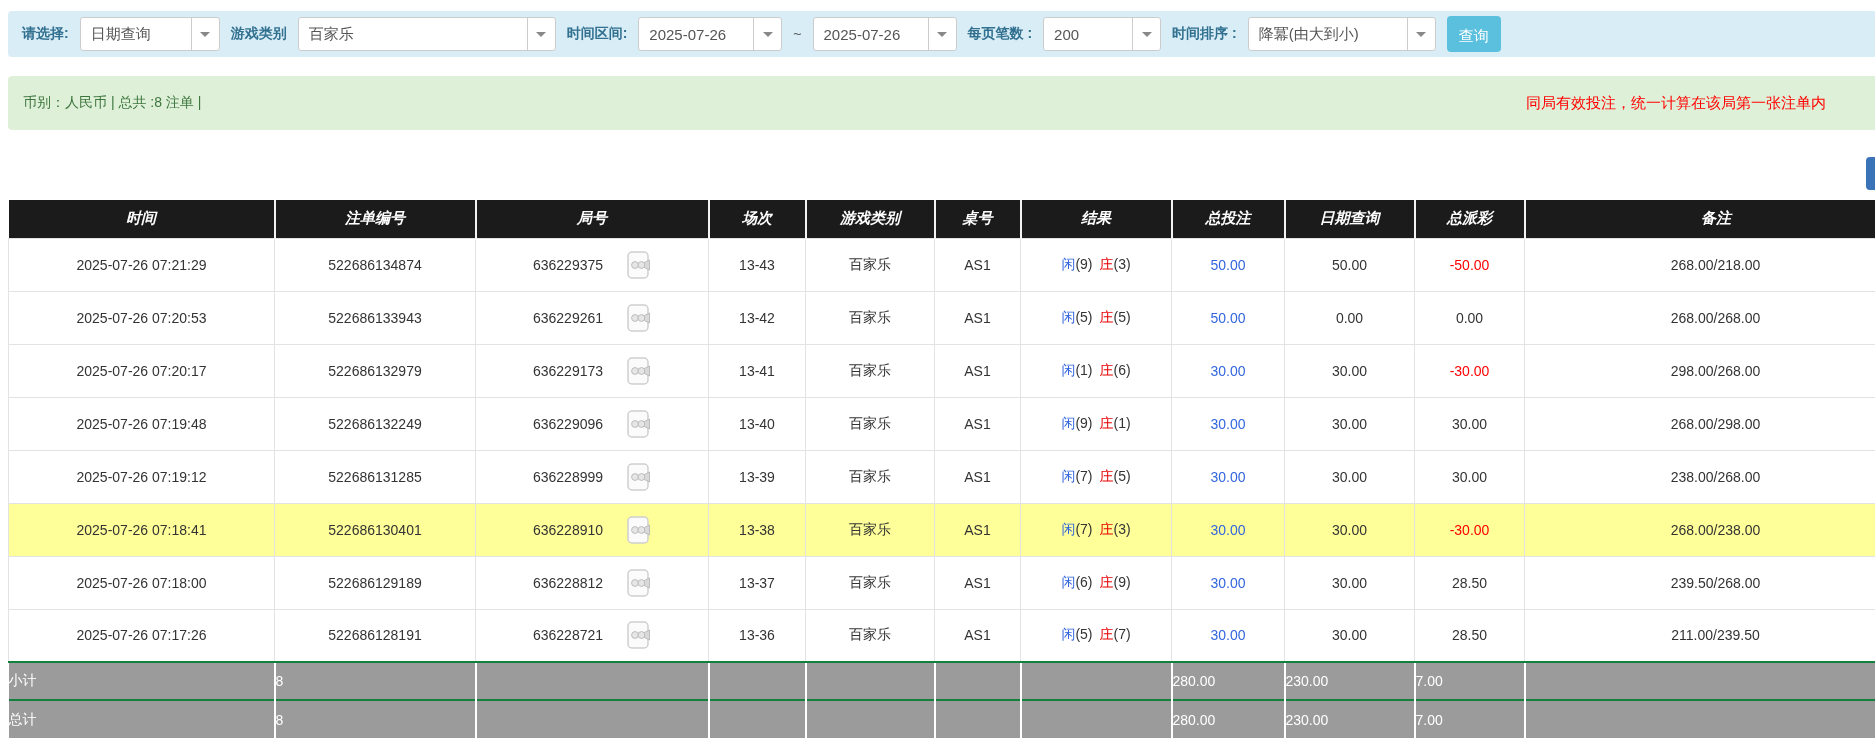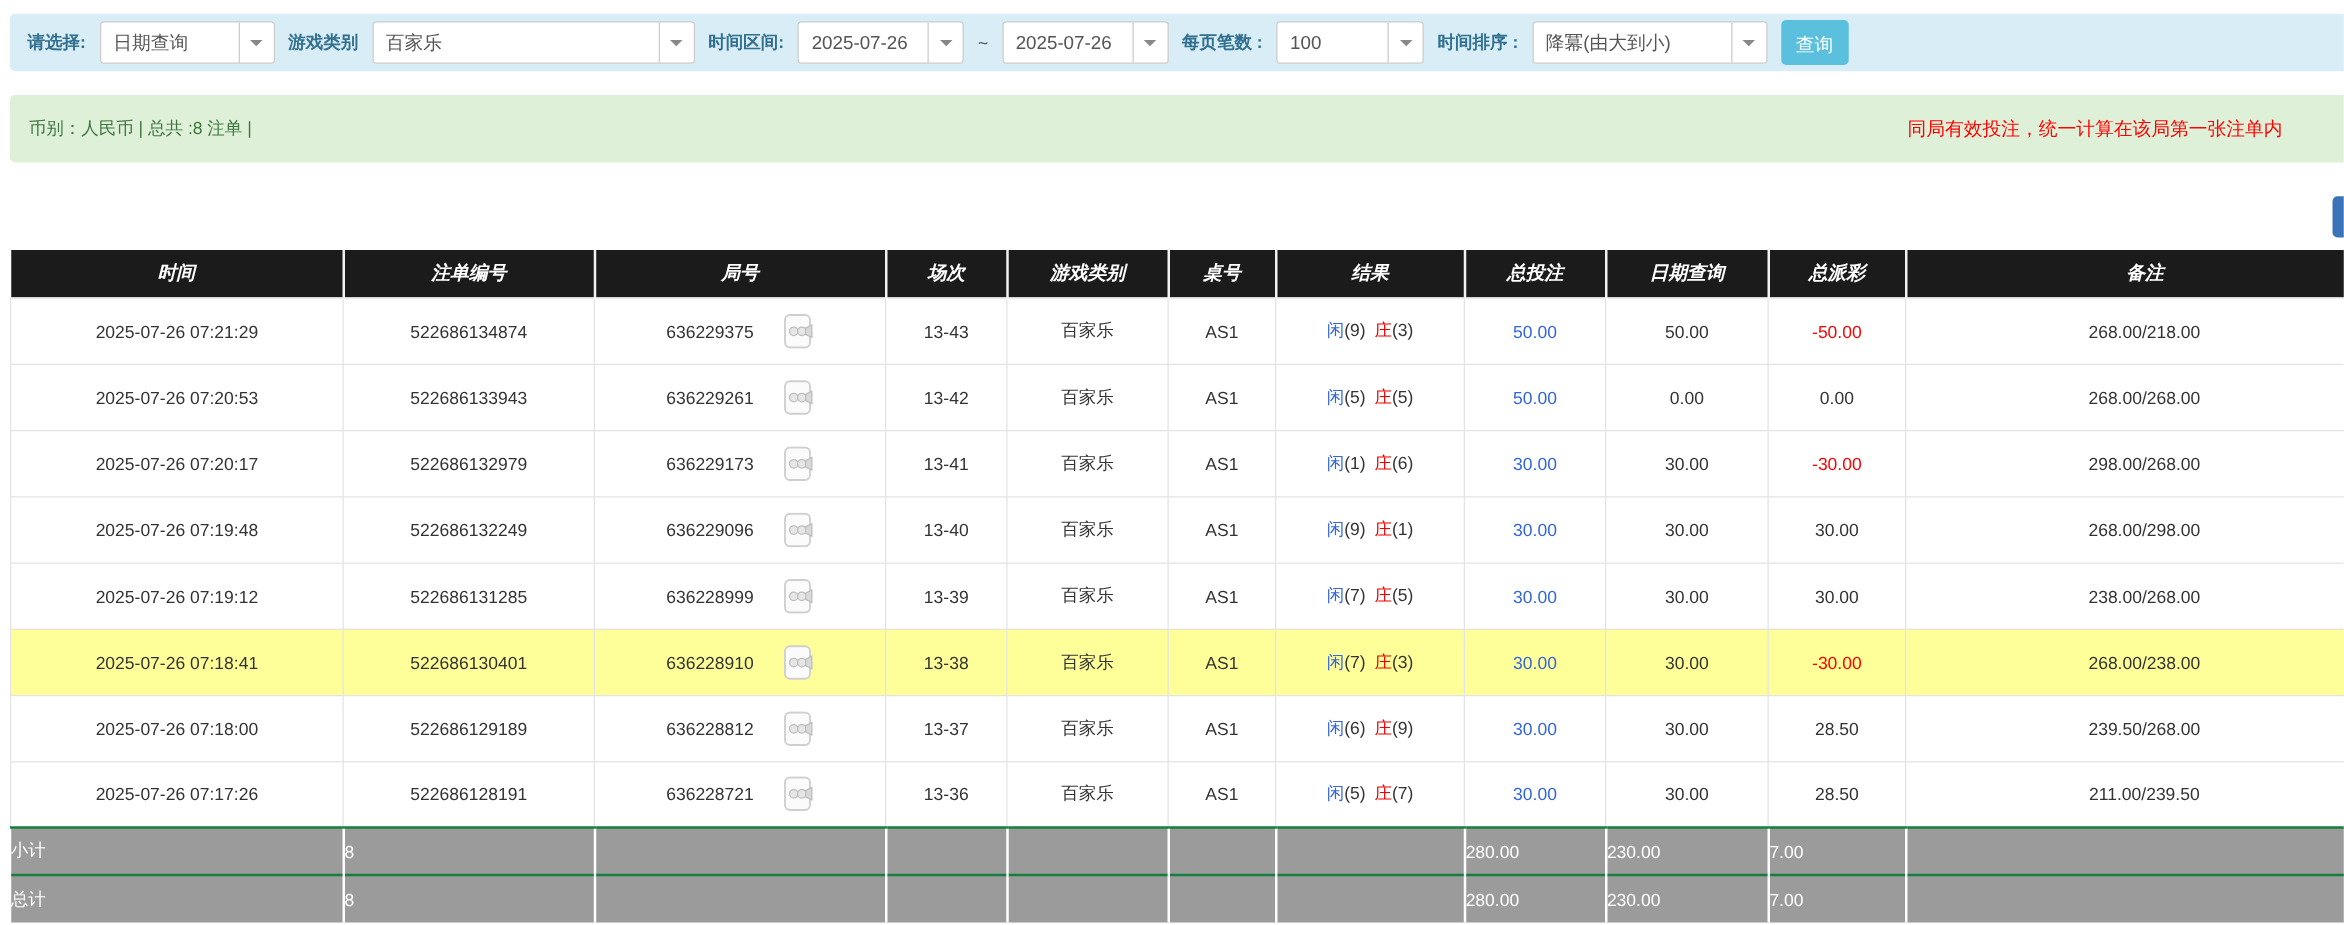--- a/index.html
+++ b/index.html
@@ -20,21 +20,21 @@
   .f-label{font-weight:bold;color:var(--filter-label);font-size:14px;white-space:nowrap;}
   .tilde{color:#555;font-size:14px;}
   .select{height:34px;background:#fff;border:1px solid #ccc;border-radius:3px;
     display:flex;align-items:center;cursor:pointer;}
   .select .select-value{flex:1;padding:0 10px;font-size:15px;color:#555;white-space:nowrap;
     overflow:hidden;}
   .caret-box{width:28px;height:100%;border-left:1px solid #ccc;display:flex;
     align-items:center;justify-content:center;}
   .caret{width:0;height:0;border-left:5px solid transparent;border-right:5px solid transparent;
     border-top:5px solid #888;}
-  .w140{width:140px}.w258{width:258px}.w133{width:133px}.w118{width:118px}.w188{width:188px}
+  .w140{width:140px}.w258{width:258px}.w133{width:144px}.w118{width:118px}.w188{width:188px}
   .search-btn{height:36px;min-width:50px;padding:11px 12px;background:var(--search-btn-bg);
     color:#fff;border:none;border-radius:4px;font-size:15px;cursor:pointer;}
 
   
   .summary-bar{position:absolute;left:8px;top:76px;width:1880px;height:54px;
     background:var(--summary-bar-bg);border-radius:4px;}
   .summary-left{position:absolute;left:15px;top:0;height:100%;display:flex;align-items:center;
     color:var(--summary-text);font-size:14px;white-space:nowrap;}
   .summary-notice{position:absolute;left:1518px;top:0;height:100%;display:flex;align-items:center;
     color:var(--notice-red);font-size:15px;white-space:nowrap;}
@@ -93,21 +93,21 @@
   <span class="tilde">~</span>
   <div class="select w133">
     <span class="select-value">2025-07-26</span>
     <span class="caret-box">
         <i class="caret"></i>
       </span>
   </div>
 
   <span class="f-label">每页笔数 :</span>
   <div class="select w118">
-    <span class="select-value">100</span>
+    <span class="select-value">200</span>
     <span class="caret-box">
         <i class="caret"></i>
       </span>
   </div>
 
   <span class="f-label">时间排序 :</span>
   <div class="select w188">
     <span class="select-value">降冪(由大到小)</span>
     <span class="caret-box">
         <i class="caret"></i>

